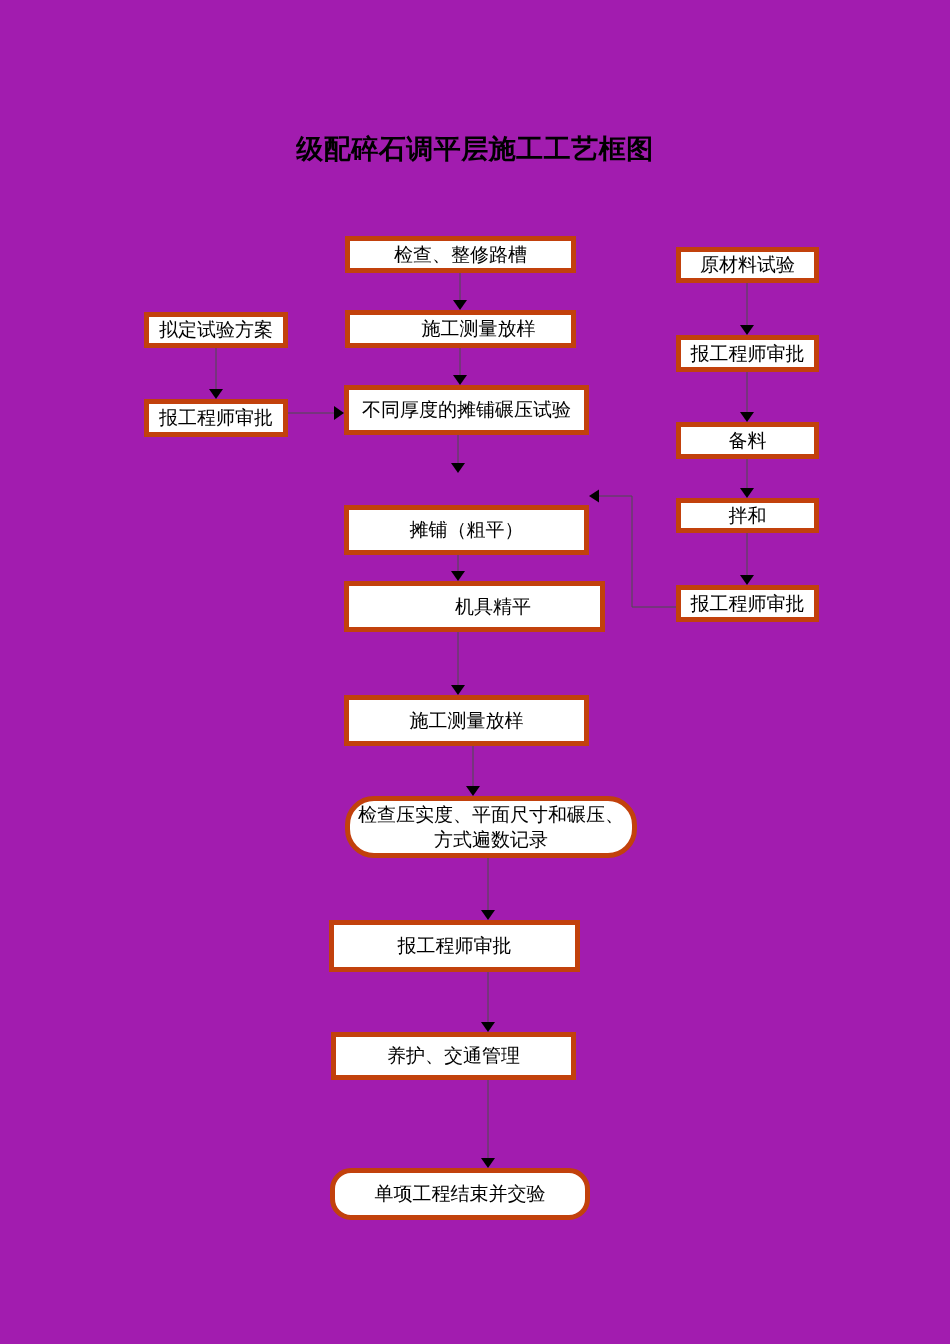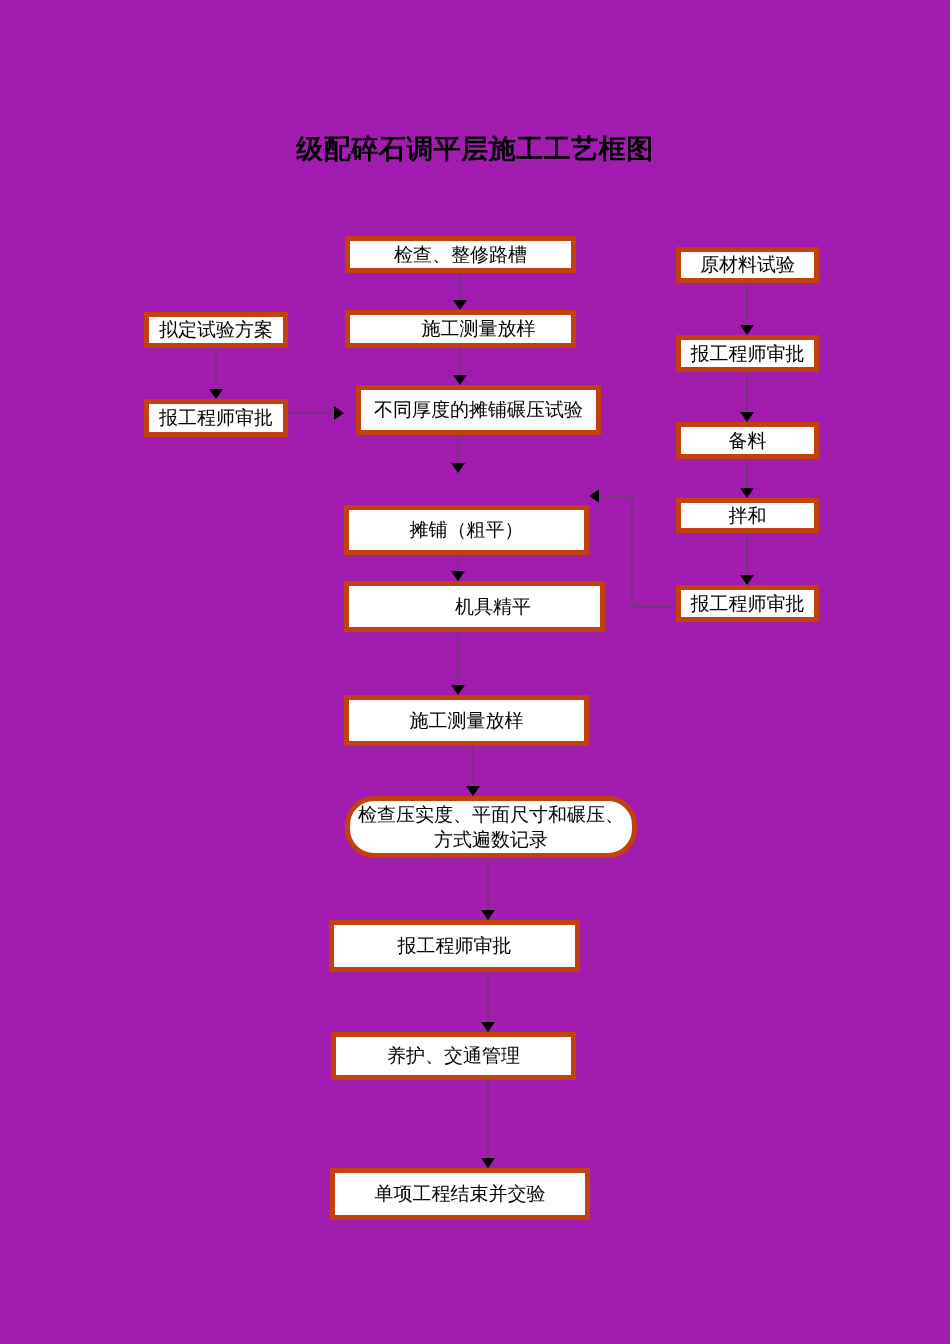--- a/index.html
+++ b/index.html
@@ -125,38 +125,38 @@
     <g>
       <polyline points="676,607 632,607 632,496 599,496"></polyline>
       <polygon points="599,489.5 599,502.5 589,496"></polygon>
     </g>
   </svg>
 
   <div class="node" style="left:345px; top:236px; width:231px; height:37px;">检查、整修路槽</div>
 
   <div class="node" style="left:345px; top:310px; width:231px; height:38px;padding-left:36px;">施工测量放样</div>
 
-  <div class="node" style="left:356px; top:385px; width:245px; height:50px;">不同厚度的摊铺碾压试验</div>
+  <div class="node" style="left:344px; top:385px; width:245px; height:50px;">不同厚度的摊铺碾压试验</div>
 
   <div class="node" style="left:344px; top:473px; width:245px; height:50px;margin-top:32px;">摊铺（粗平）</div>
 
   <div class="node" style="left:344px; top:581px; width:261px; height:51px;padding-left:37px;">机具精平</div>
 
   <div class="node" style="left:344px; top:695px; width:245px; height:51px;">施工测量放样</div>
 
   <div class="node" style="left:345px; top:796px; width:292px; height:62px;border-radius:29px;">
     <span>检查压实度、平面尺寸和碾压、</span>
     <span>方式遍数记录</span>
   </div>
 
   <div class="node" style="left:329px; top:920px; width:251px; height:52px;">报工程师审批</div>
 
   <div class="node" style="left:331px; top:1032px; width:245px; height:48px;">养护、交通管理</div>
 
-  <div class="node" style="left:330px; top:1168px; width:260px; height:52px;">单项工程结束并交验</div>
+  <div class="node" style="left:330px; top:1168px; width:260px; height:52px;border-radius:21px;">单项工程结束并交验</div>
 
   <div class="node" style="left:144px; top:312px; width:144px; height:36px;">拟定试验方案</div>
 
   <div class="node" style="left:144px; top:399px; width:144px; height:38px;">报工程师审批</div>
 
   <div class="node" style="left:676px; top:247px; width:143px; height:36px;">原材料试验</div>
 
   <div class="node" style="left:676px; top:335px; width:143px; height:37px;">报工程师审批</div>
 
   <div class="node" style="left:676px; top:422px; width:143px; height:37px;">备料</div>

